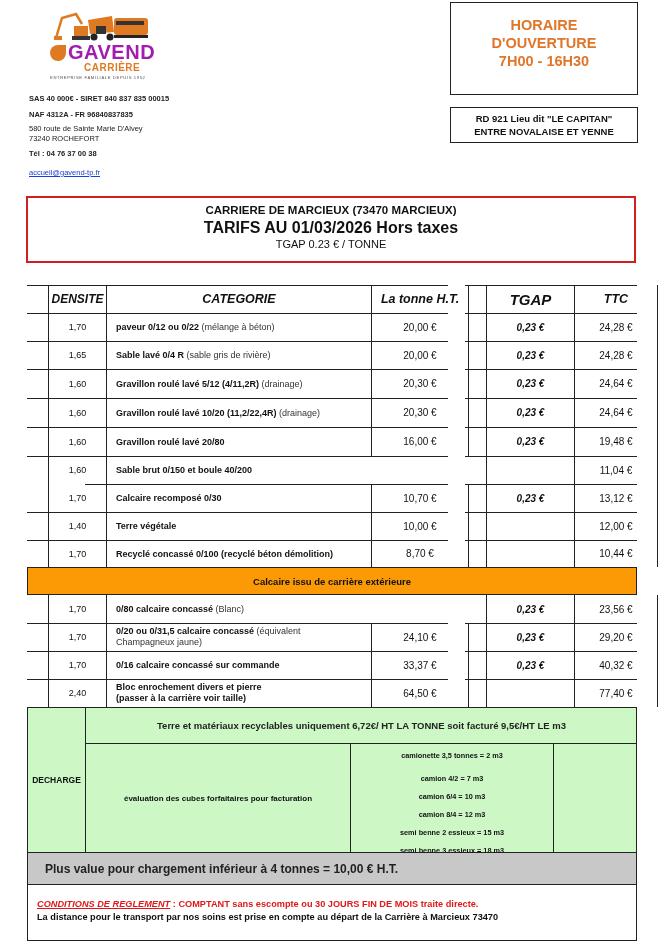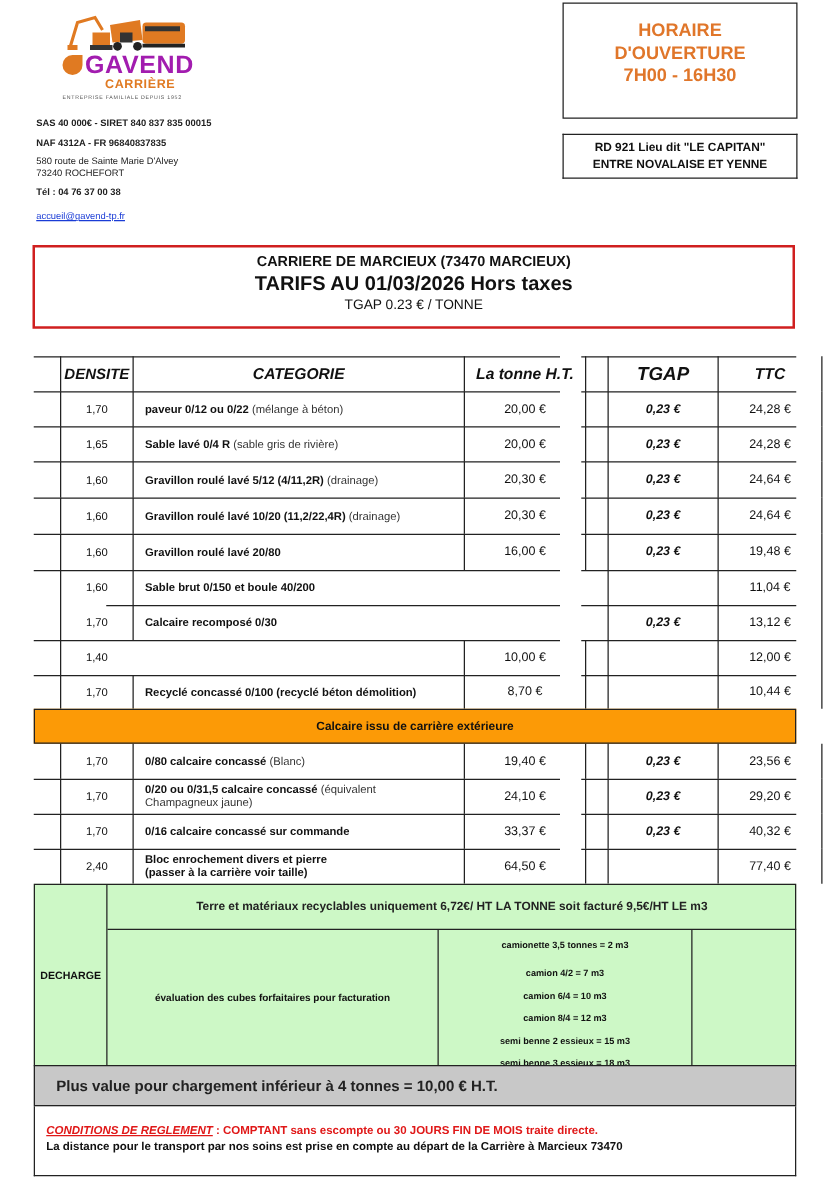--- a/index.html
+++ b/index.html
@@ -184,28 +184,32 @@
     <div class="cell c-ttc">11,04 €</div>
   </div>
   <div class="hline-l" style="top:199px;left:58px;width:363px"></div>
     <div class="hline-r" style="top:199px"></div>
 
   <div class="row" style="top:199px;height:28px">
     <div class="cell c-dens">1,70</div>
     <div class="cell c-cat">
         <span><span class="cat-b">Calcaire recomposé 0/30</span><span class="cat-n"></span></span>
       </div>
+    <div class="cell c-ht">10,70 €</div>
     <div class="cell c-tgap">0,23 €</div>
     <div class="cell c-ttc">13,12 €</div>
   </div>
   <div class="hline-l" style="top:227px"></div>
     <div class="hline-r" style="top:227px"></div>
 
   <div class="row" style="top:227px;height:28px">
     <div class="cell c-dens">1,40</div>
+    <div class="cell c-cat">
+        <span><span class="cat-b">Terre végétale</span><span class="cat-n"></span></span>
+      </div>
     <div class="cell c-ht">10,00 €</div>
     <div class="cell c-tgap"></div>
     <div class="cell c-ttc">12,00 €</div>
   </div>
   <div class="hline-l" style="top:255px"></div>
     <div class="hline-r" style="top:255px"></div>
 
   <div class="row" style="top:255px;height:27px">
     <div class="cell c-dens">1,70</div>
     <div class="cell c-cat">
@@ -216,21 +220,20 @@
     <div class="cell c-ttc">10,44 €</div>
   </div>
 
   <div class="orange" style="top:282px;height:28px">Calcaire issu de carrière extérieure</div>
 
   <div class="row" style="top:310px;height:28px">
     <div class="cell c-dens">1,70</div>
     <div class="cell c-cat">
         <span><span class="cat-b">0/80 calcaire concassé</span><span class="cat-n"> (Blanc)</span></span>
       </div>
-    <div class="cell c-ht">19,40 €</div>
     <div class="cell c-tgap">0,23 €</div>
     <div class="cell c-ttc">23,56 €</div>
   </div>
   <div class="hline-l" style="top:338px"></div>
     <div class="hline-r" style="top:338px"></div>
 
   <div class="row" style="top:338px;height:28px">
     <div class="cell c-dens">1,70</div>
     <div class="cell c-cat cat-wrap" style="padding-right:40px">
         <span><span class="cat-b">0/20 ou 0/31,5 calcaire concassé</span><span class="cat-n"> (équivalent Champagneux jaune)</span></span>

